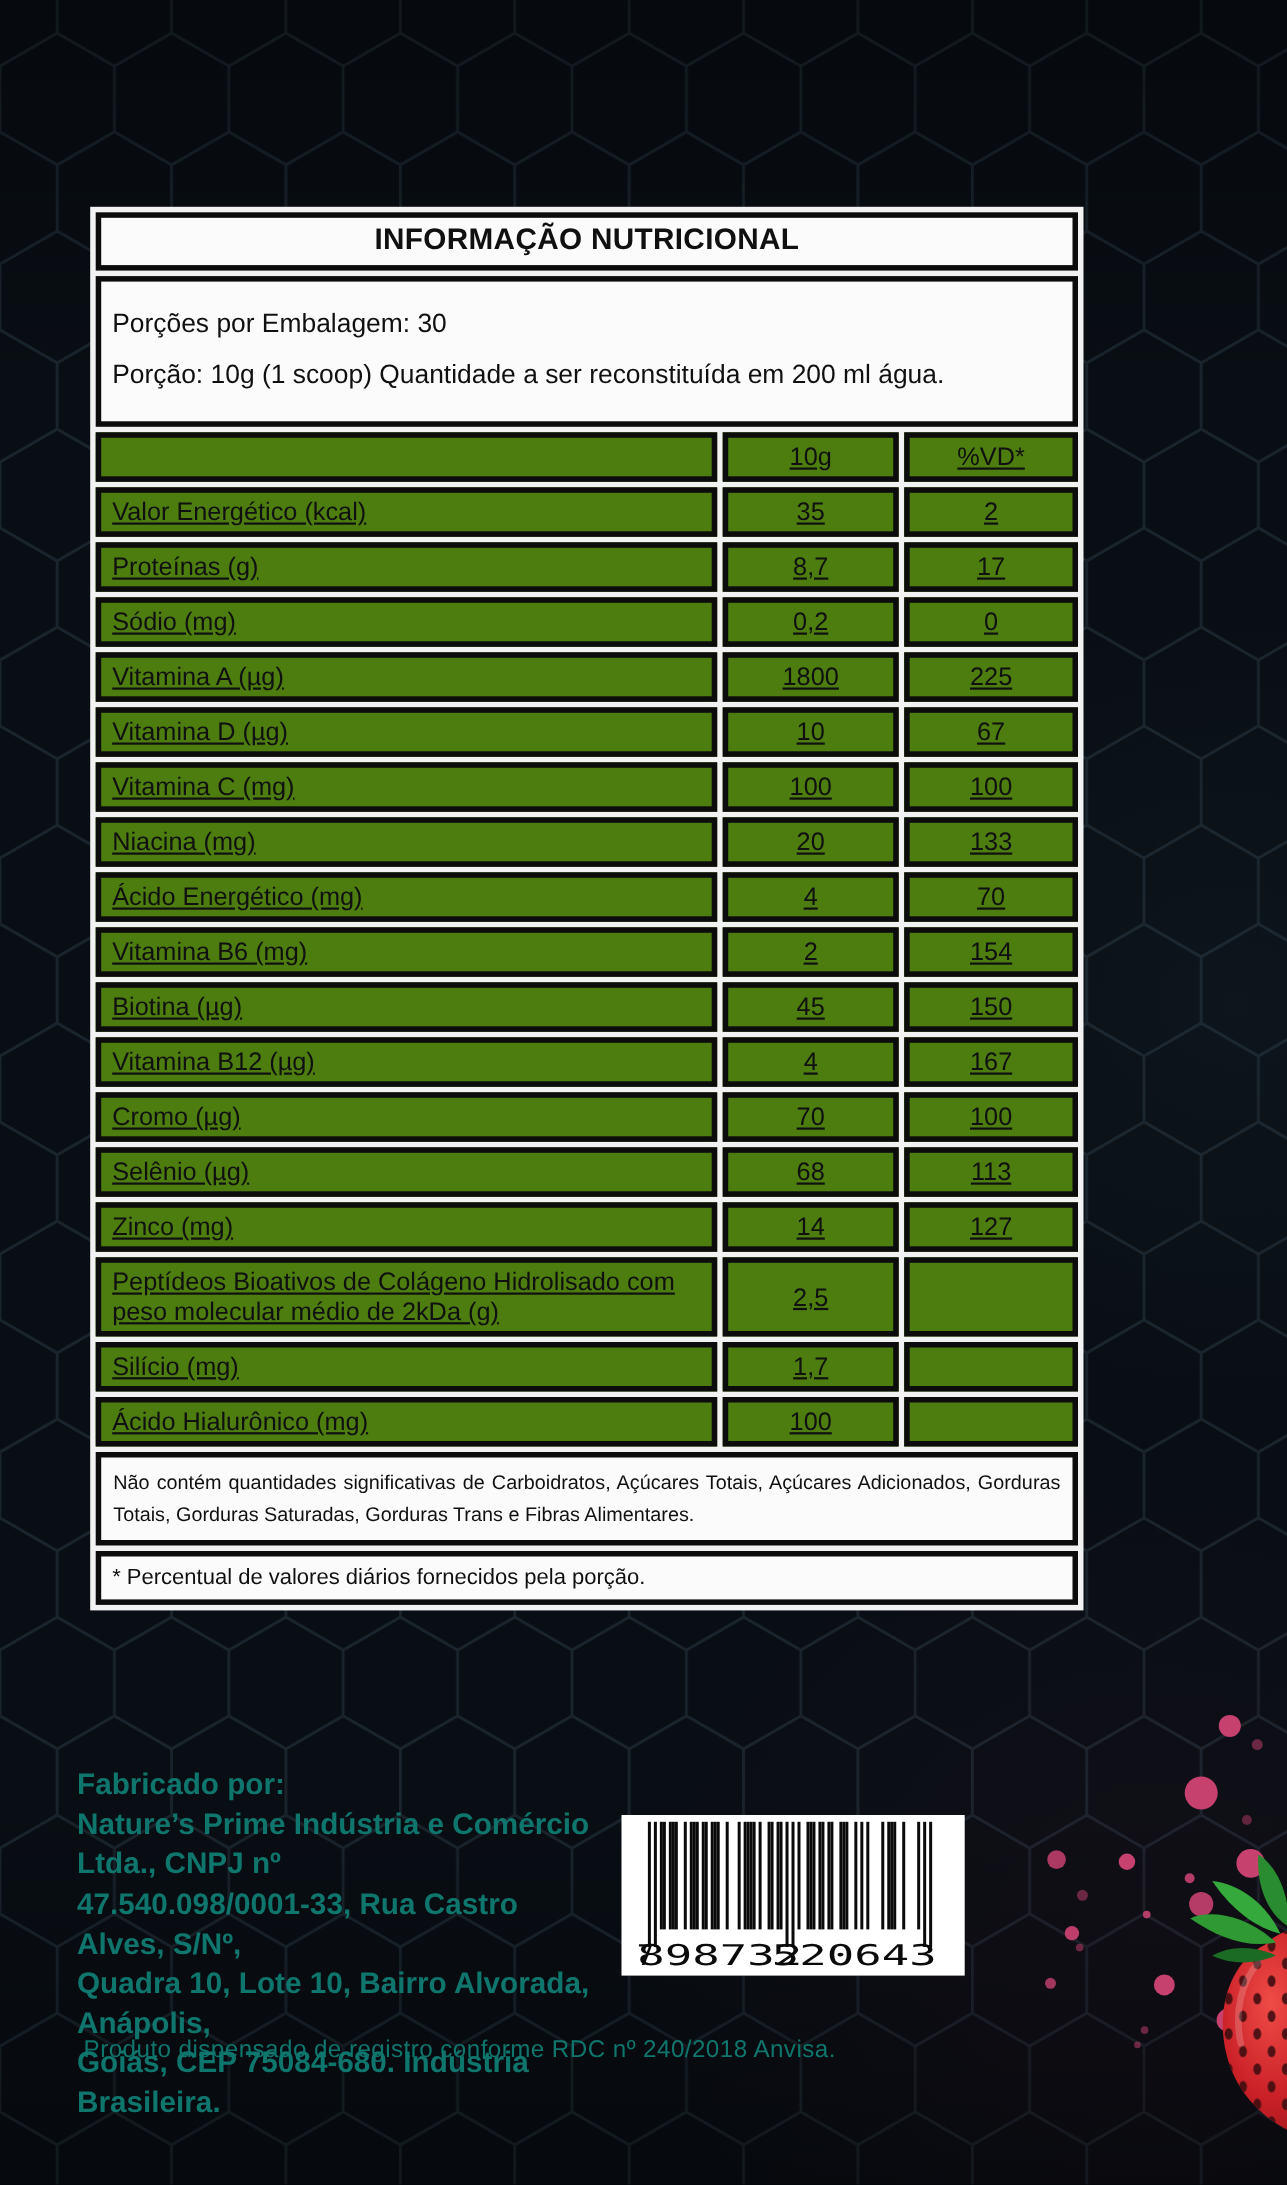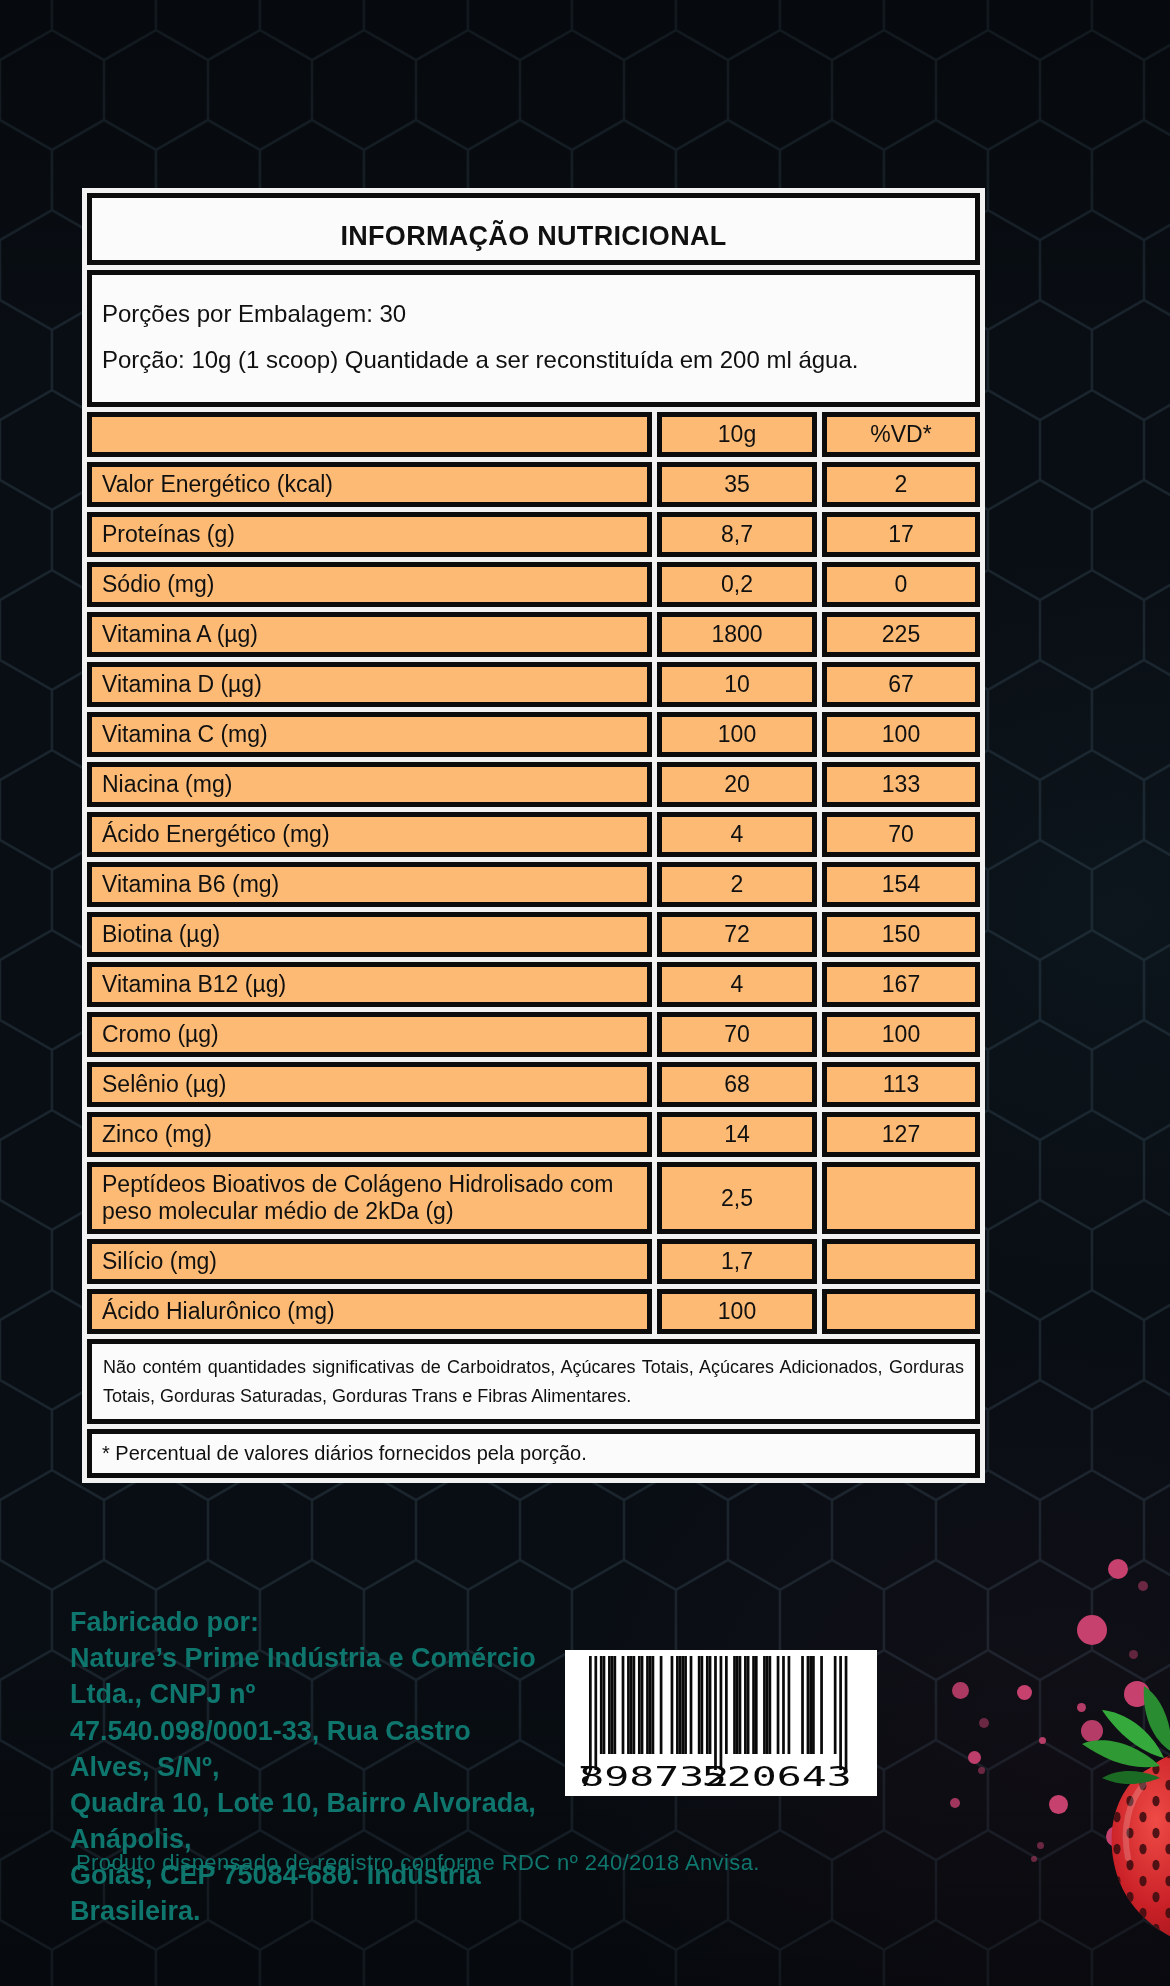--- a/index.html
+++ b/index.html
@@ -20,27 +20,27 @@
   
   .label-box{
     position:absolute;left:82px;top:188px;width:903px;z-index:2;
     background:#f2f2f2;padding:5px;box-sizing:border-box;
     display:flex;flex-direction:column;gap:5px;
     color:#101010;
   }
   .sect{border:5px solid #0c0c0c;background:#fbfbfb;box-sizing:border-box;}
   .title-bar{
     text-align:center;font-size:27px;font-weight:bold;letter-spacing:0.3px;
-    padding:23px 4px 8px;
+    padding:4px 4px 8px;
   }
   .serving-box{padding:16px 10px 20px;font-size:24px;line-height:1.9;}
   .nrow{display:grid;grid-template-columns:1fr 160px 158px;gap:5px;}
   .cell{
-    border:5px solid #0c0c0c;background:#fdba74;box-sizing:border-box;
-    display:flex;align-items:center;font-size:23px;padding:4px 10px;min-height:43px;
+    border:5px solid #0c0c0c;background:#4d7c0f;box-sizing:border-box;
+    display:flex;align-items:center;font-size:23px;padding:4px 10px;min-height:43px;text-decoration:underline;
   }
   .cell.val{justify-content:center;padding:4px 4px;}
   .cell.hdr{min-height:40px;font-size:23px;}
   .rows-wrap{display:flex;flex-direction:column;gap:5px;}
   .note-box{padding:9px 11px;font-size:18px;line-height:1.58;text-align:justify;}
   .footnote-box{padding:8px 10px;font-size:20px;}
   
   .manu{
     position:absolute;left:70px;top:1604px;z-index:2;width:480px;
     color:#0f766e;font-size:27px;line-height:1.34;font-weight:bold;
@@ -179,21 +179,21 @@
           <div class="cell val">4</div>
           <div class="cell val">70</div>
         </div>
         <div class="nrow">
           <div class="cell ">Vitamina B6 (mg)</div>
           <div class="cell val">2</div>
           <div class="cell val">154</div>
         </div>
         <div class="nrow">
           <div class="cell ">Biotina (µg)</div>
-          <div class="cell val">72</div>
+          <div class="cell val">45</div>
           <div class="cell val">150</div>
         </div>
         <div class="nrow">
           <div class="cell ">Vitamina B12 (µg)</div>
           <div class="cell val">4</div>
           <div class="cell val">167</div>
         </div>
         <div class="nrow">
           <div class="cell ">Cromo (µg)</div>
           <div class="cell val">70</div>

